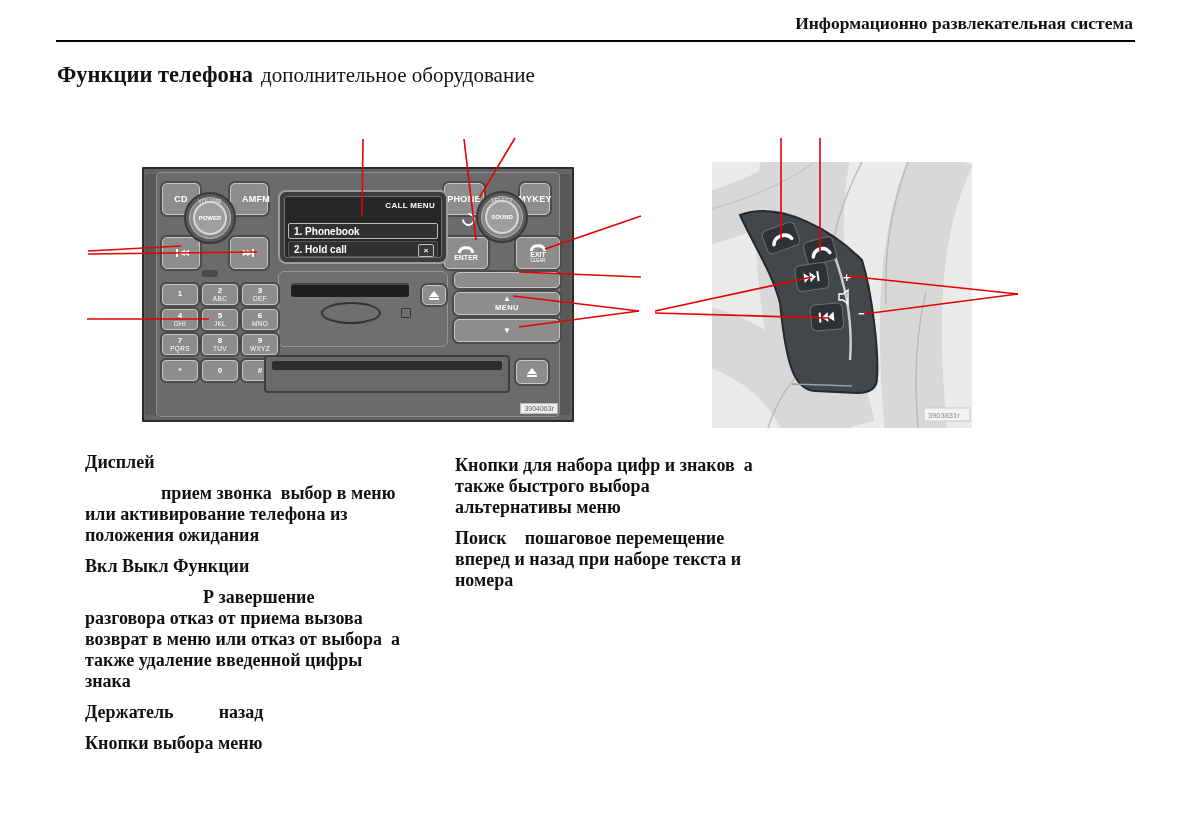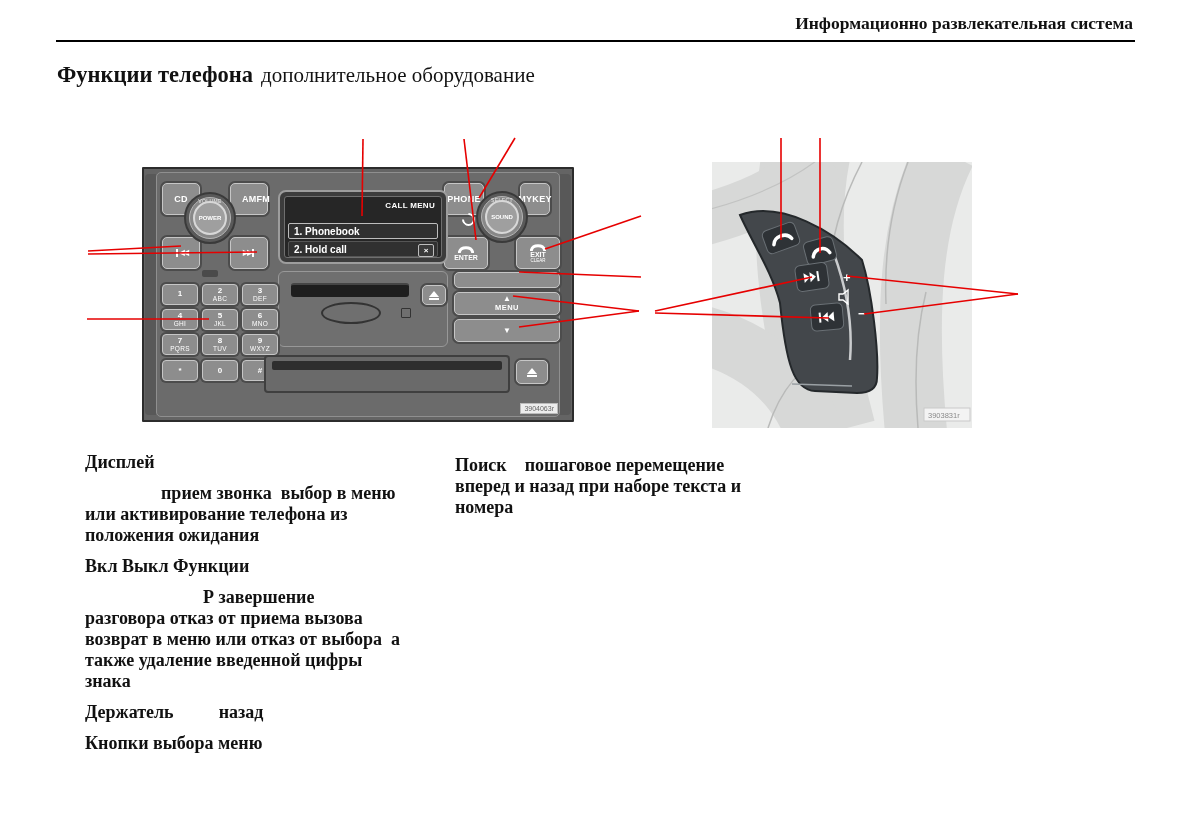--- a/index.html
+++ b/index.html
@@ -339,16 +339,19 @@
   <p>Вкл Выкл Функции</p>
   <p class="ind-b">Р завершение
 разговора отказ от приема вызова
 возврат в меню или отказ от выбора  а
 также удаление введенной цифры
 знака</p>
   <p>Держатель          назад</p>
   <p>Кнопки выбора меню</p>
 </div>
 <div class="col col-right">
+  <p>Кнопки для набора цифр и знаков  а
+также быстрого выбора
+альтернативы меню</p>
   <p>Поиск    пошаговое перемещение
 вперед и назад при наборе текста и
 номера</p>
 </div>
 
 </body></html>

